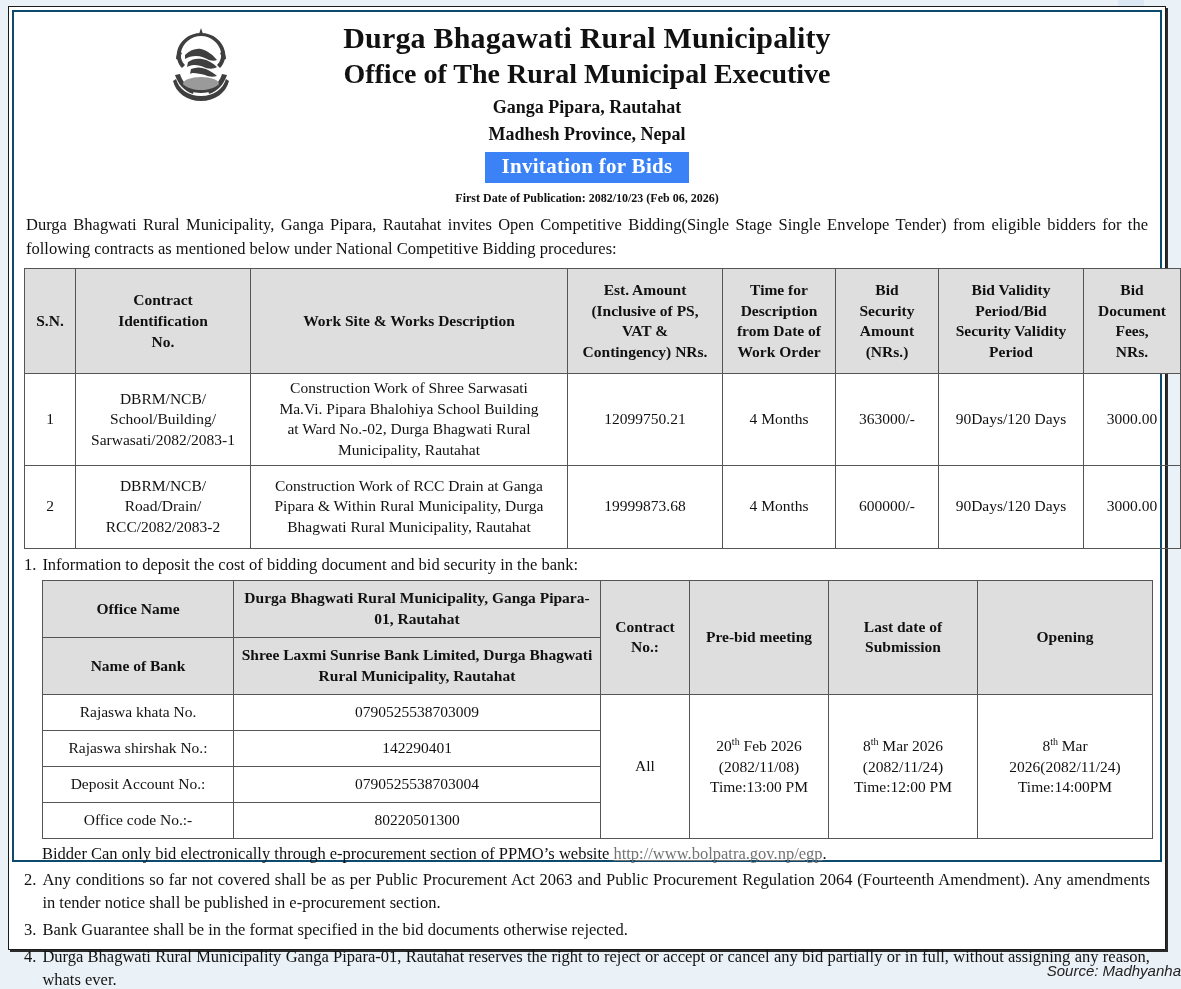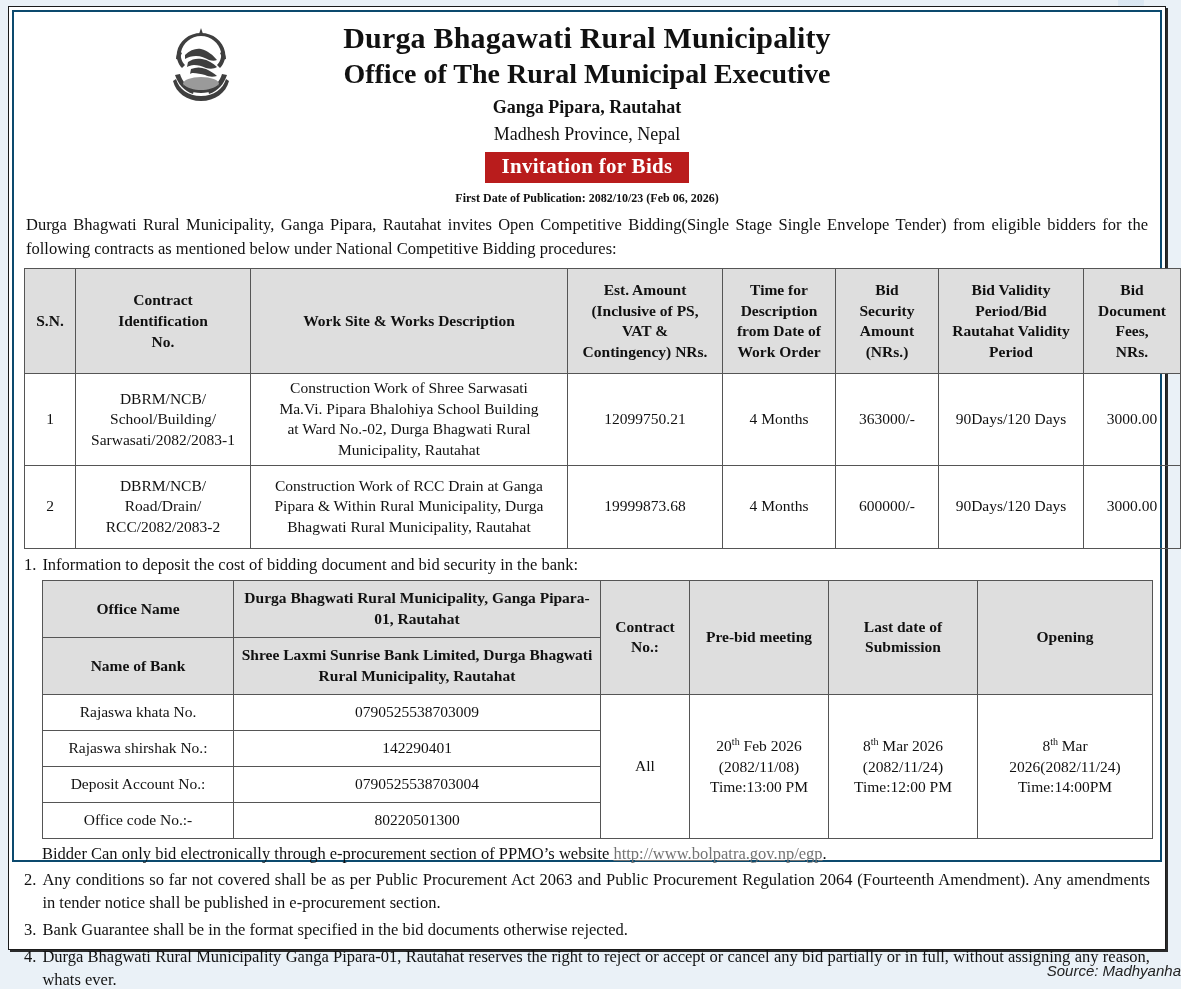--- a/index.html
+++ b/index.html
@@ -97,27 +97,27 @@
     line-height: 1.18;
     margin: 2px 0 0 0;
   }
   .h3 {
     font-size: 18px;
     font-weight: bold;
     margin: 7px 0 0 0;
   }
   .h4 {
     font-size: 18px;
-    font-weight: normal;
+    font-weight: bold;
     margin: 6px 0 0 0;
   }
   .ifb-wrap { margin-top: 7px; }
   .ifb {
     display: inline-block;
-    background: #b91c1c;
+    background: #3b82f6;
     color: #fff;
     font-size: 21px;
     font-weight: bold;
     padding: 2px 16px 4px 16px;
     letter-spacing: .3px;
   }
   .pubdate {
     font-size: 12px;
     font-weight: bold;
     margin-top: 8px;
@@ -281,21 +281,21 @@
           </th>
           <th class="c-sec">
             <div>Bid</div>
             <div>Security</div>
             <div>Amount</div>
             <div>(NRs.)</div>
           </th>
           <th class="c-val">
             <div>Bid Validity</div>
             <div>Period/Bid</div>
-            <div>Rautahat Validity</div>
+            <div>Security Validity</div>
             <div>Period</div>
           </th>
           <th class="c-fee">
             <div>Bid</div>
             <div>Document</div>
             <div>Fees,</div>
             <div>NRs.</div>
           </th>
         </tr>
       </thead>

